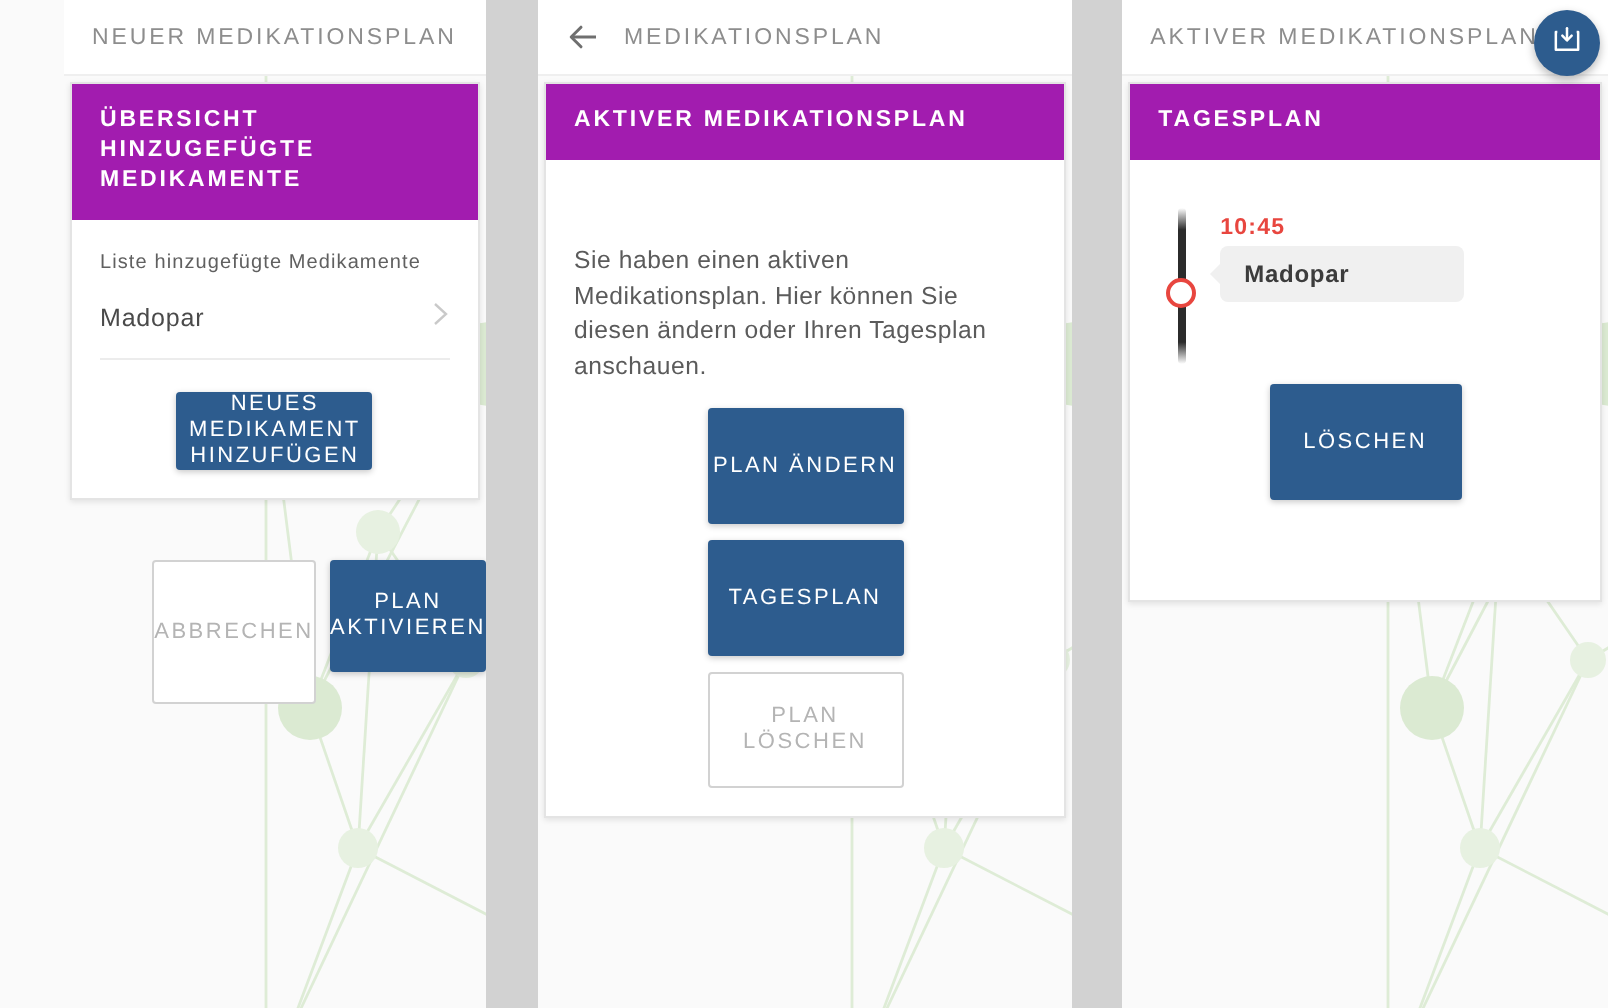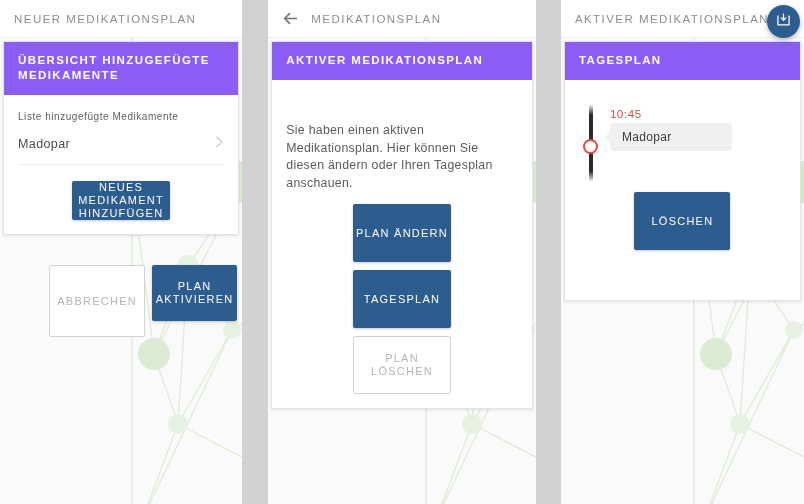--- a/index.html
+++ b/index.html
@@ -21,21 +21,21 @@
     gap: 0;
   }
 
   
   .panel {
     position: relative;
     height: 504px;
     background: #fafafa;
     overflow: hidden;
   }
-  .panel-1 { width: 250px; }
+  .panel-1 { width: 250px; padding-left: 32px; }
   .gutter-1 { width: 27px; background: #d2d2d2; height: 504px; }
   .panel-2 { width: 276px; }
   .gutter-2 { width: 26px; background: #d2d2d2; height: 504px; }
   .panel-3 { width: 251px; }
 
   
   .bg-net {
     position: absolute;
     inset: 0;
     pointer-events: none;
@@ -71,21 +71,21 @@
   
   .card {
     position: relative;
     z-index: 2;
     margin: 3px 3px 0 3px;
     background: #ffffff;
     border: 1px solid #e4e4e4;
     box-shadow: 0 1px 3px rgba(0,0,0,0.10);
   }
   .card-header {
-    background: #8b5cf6;
+    background: #a21caf;
     color: #ffffff;
     padding: 11px 14px 12px 14px;
     font-size: 11.5px;
     letter-spacing: 1.4px;
     line-height: 15px;
     font-weight: 700;
   }
   .card-body { padding: 12px 14px 14px 14px; }
 
   
@@ -158,20 +158,21 @@
     margin-top: 28px;
   }
   .stack-btns { display: flex; flex-direction: column; align-items: center; gap: 8px; }
   .btn-stack { width: 98px; height: 58px; }
 
   
   .timeline {
     position: relative;
     padding: 16px 0 4px 0;
     min-height: 86px;
+    font-weight: bold;
   }
   .tl-line {
     position: absolute;
     left: 10px;
     top: 12px;
     width: 4px;
     height: 78px;
     border-radius: 2px;
     background: linear-gradient(to bottom, rgba(35,35,35,0) 0%, #2b2b2b 14%, #2b2b2b 86%, rgba(35,35,35,0) 100%);
   }

